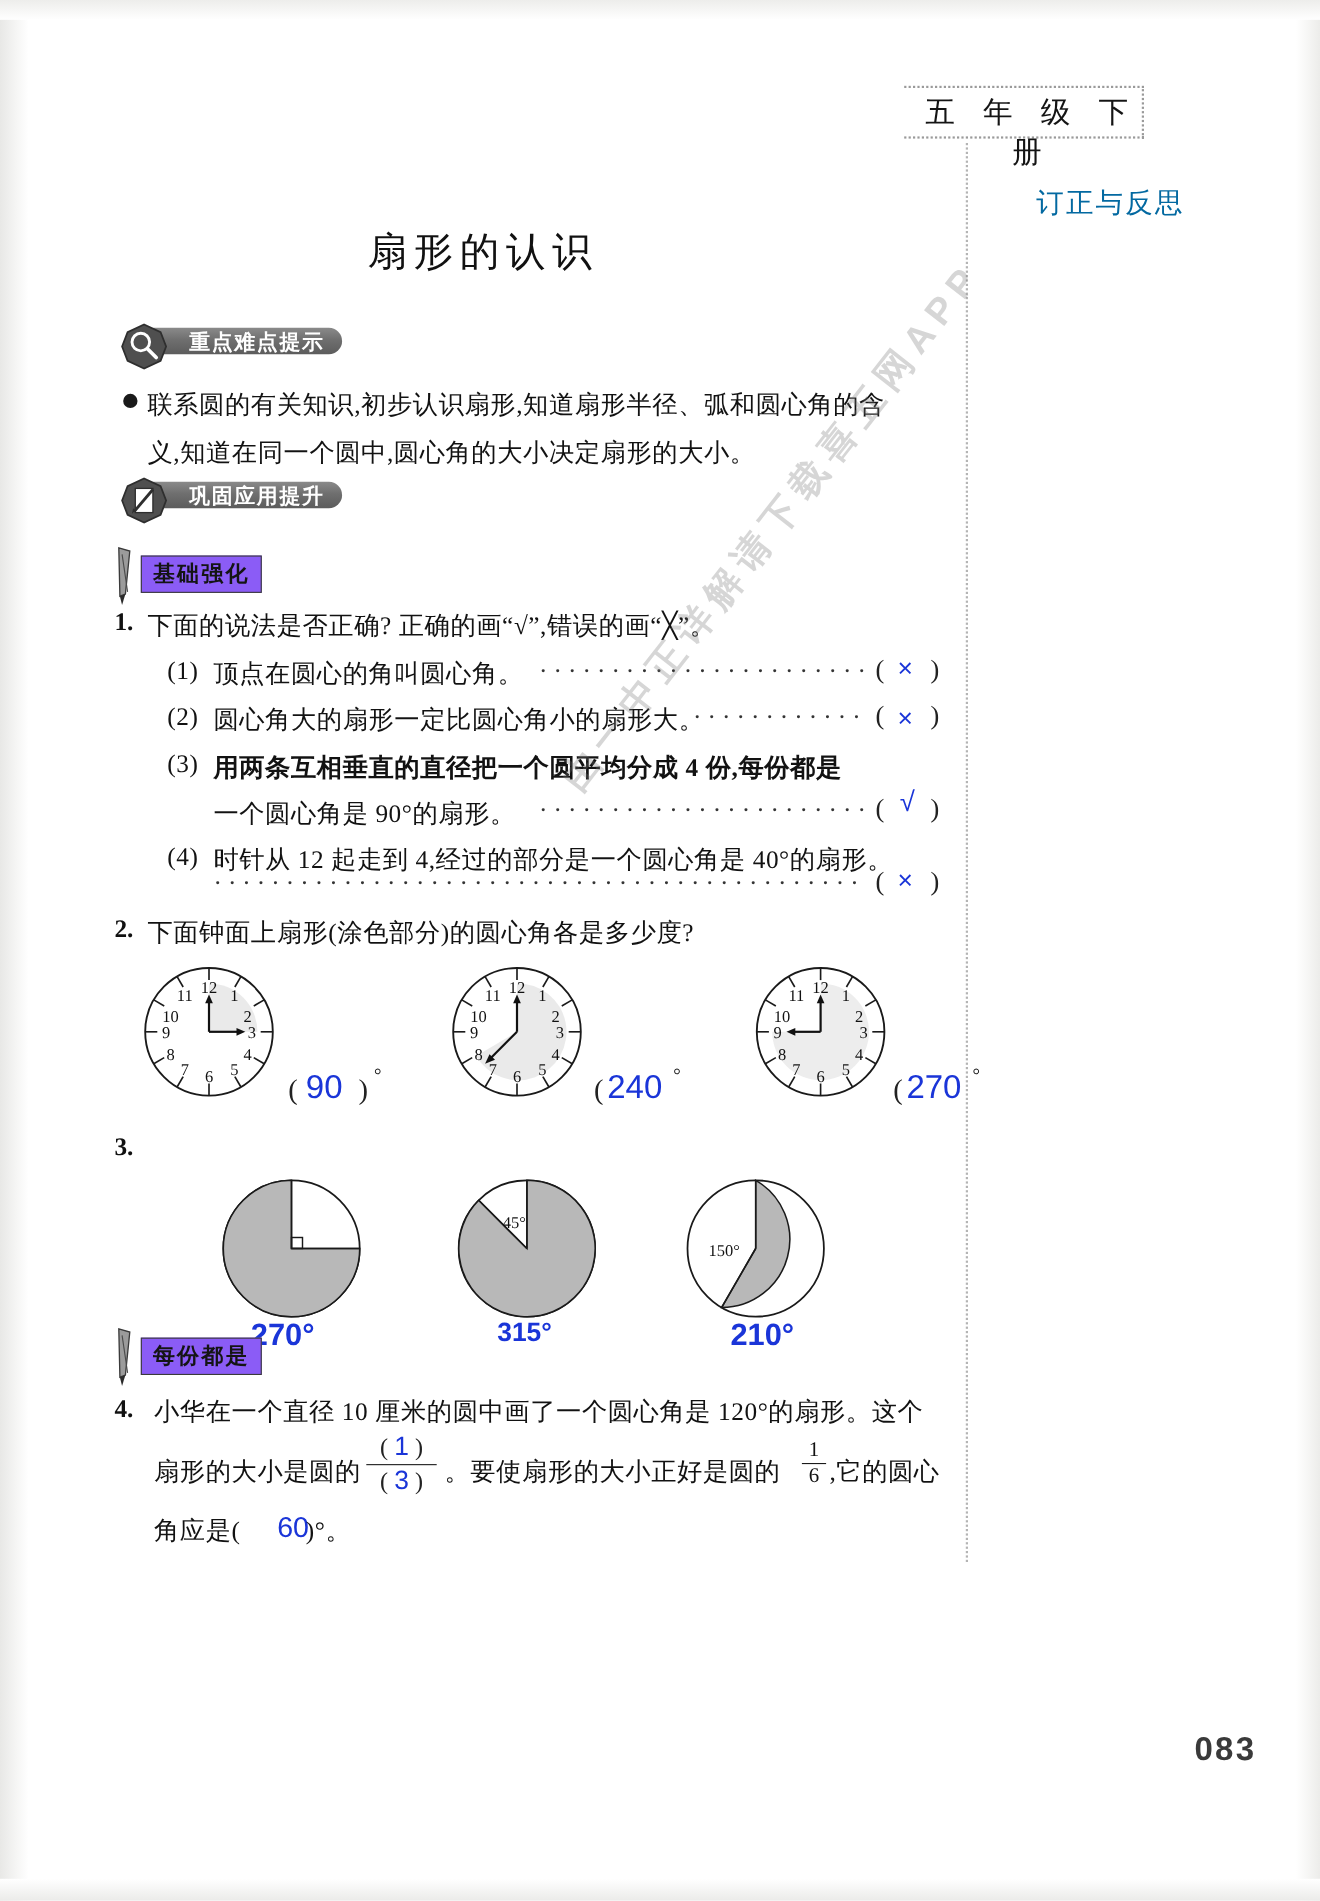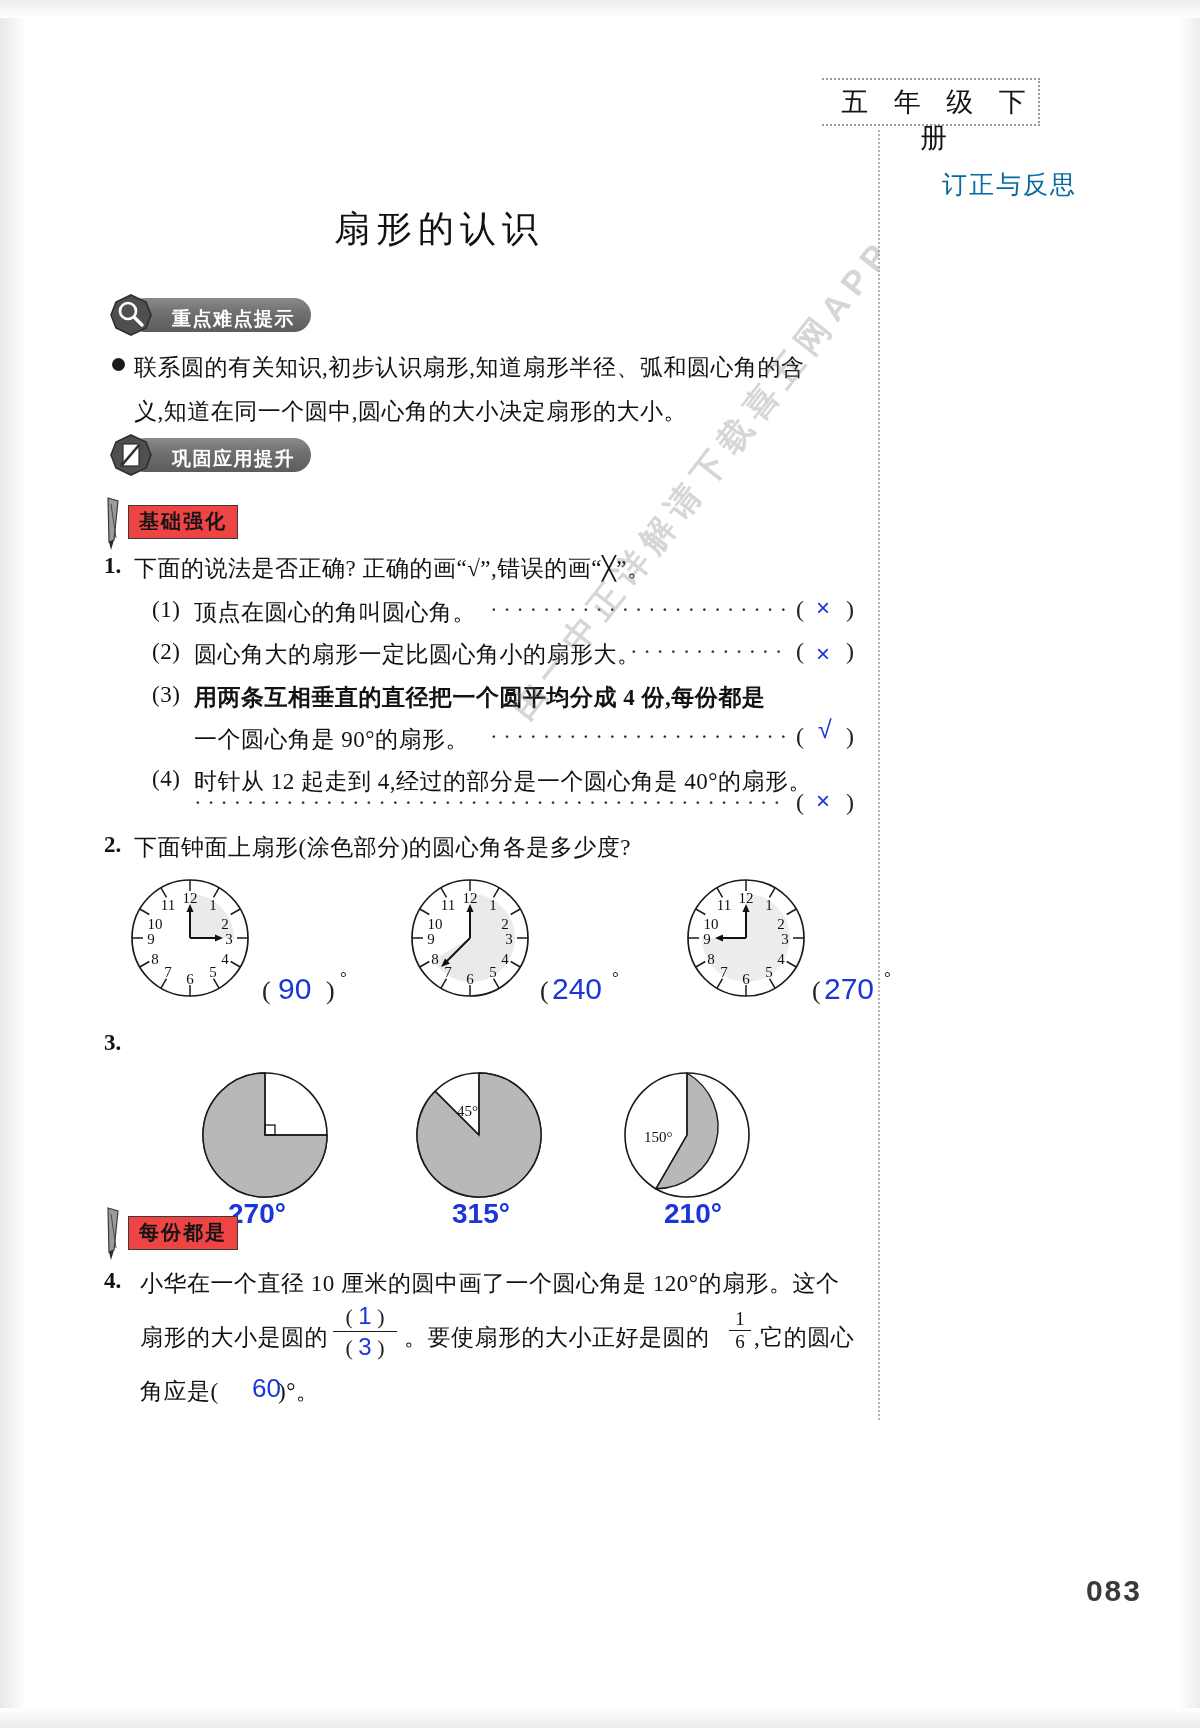--- a/index.html
+++ b/index.html
@@ -48,23 +48,23 @@
 
   
   .title{
     position:absolute;left:0;top:205px;width:878px;
     text-align:center;font-size:36px;letter-spacing:6px;color:#111;
     font-family:"Liberation Serif","DejaVu Serif",serif;
   }
 
   
   .badge{
-    position:absolute;height:34px;border-radius:17px;
+    position:absolute;height:24px;border-radius:17px;
     background:linear-gradient(180deg,#8a8a8a 0%,#6f6f6f 45%,#5c5c5c 100%);
-    display:flex;align-items:flex-end;padding:0 16px 0 44px;
+    display:flex;align-items:flex-start;padding:0 16px 0 44px;
     box-sizing:border-box;
   }
   .badge-text{
     color:#fff;font-size:19px;letter-spacing:1.5px;font-weight:bold;
     font-family:"Liberation Sans","DejaVu Sans",sans-serif;
   }
   .badge-icon{
     position:absolute;left:-18px;top:-4px;width:42px;height:42px;
   }
 
@@ -77,21 +77,21 @@
     position:absolute;font-size:23px;line-height:44px;color:#121212;
     letter-spacing:0.5px;
   }
 
   
   .sub-label{
     position:absolute;border:1.6px solid #3a3a3a;
     padding:2px 10px 3px 10px;
     font-size:20px;font-weight:bold;letter-spacing:2px;
     font-family:"Liberation Sans","DejaVu Sans",sans-serif;
-    color:#141414;background:#ef4444;
+    color:#141414;background:#8b5cf6;
   }
   .pencil-icon{position:absolute;width:26px;height:52px;}
 
   
   .qnum{
     position:absolute;font-size:23px;font-weight:bold;color:#111;
     font-family:"Liberation Serif","DejaVu Serif",serif;
   }
   .qtext{
     position:absolute;font-size:23px;color:#121212;letter-spacing:0.5px;
@@ -341,21 +341,21 @@
   </svg>
   <div class="ansblue" style="left:228px;top:1198px;font-size:28px;font-weight:bold;">270°</div>
 
   <svg style="position:absolute;left:414px;top:1070px;" width="130" height="130" viewBox="0 0 130 130">
     <circle cx="65" cy="65" r="62" fill="#ffffff" stroke="#1a1a1a" stroke-width="1.6"></circle>
     <path d="M65 65 L65 3 A62 62 0 1 1 21.2 21.2 Z" fill="#b8b8b8" stroke="#1a1a1a" stroke-width="1.4"></path>
     <line x1="65" y1="65" x2="65" y2="3" stroke="#1a1a1a" stroke-width="1.4"></line>
     <line x1="65" y1="65" x2="21.2" y2="21.2" stroke="#1a1a1a" stroke-width="1.4"></line>
     <text x="43" y="46" font-size="15" font-family="Liberation Serif, serif" fill="#111">45°</text>
   </svg>
-  <div class="ansblue" style="left:452px;top:1198px;font-size:28px;font-weight:bold;">315°</div>
+  <div class="ansblue" style="left:452px;top:1198px;font-size:24px;font-weight:bold;">315°</div>
 
   <svg style="position:absolute;left:622px;top:1070px;" width="130" height="130" viewBox="0 0 130 130">
     <circle cx="65" cy="65" r="62" fill="#ffffff" stroke="#1a1a1a" stroke-width="1.6"></circle>
     <path d="M65 65 L65 3 A62 62 0 0 1 34 118.7 Z" fill="#b8b8b8" stroke="#1a1a1a" stroke-width="1.4"></path>
     <line x1="65" y1="65" x2="65" y2="3" stroke="#1a1a1a" stroke-width="1.4"></line>
     <line x1="65" y1="65" x2="34" y2="118.7" stroke="#1a1a1a" stroke-width="1.4"></line>
     <text x="22" y="72" font-size="15" font-family="Liberation Serif, serif" fill="#111">150°</text>
   </svg>
   <div class="ansblue" style="left:664px;top:1198px;font-size:28px;font-weight:bold;">210°</div>
 

